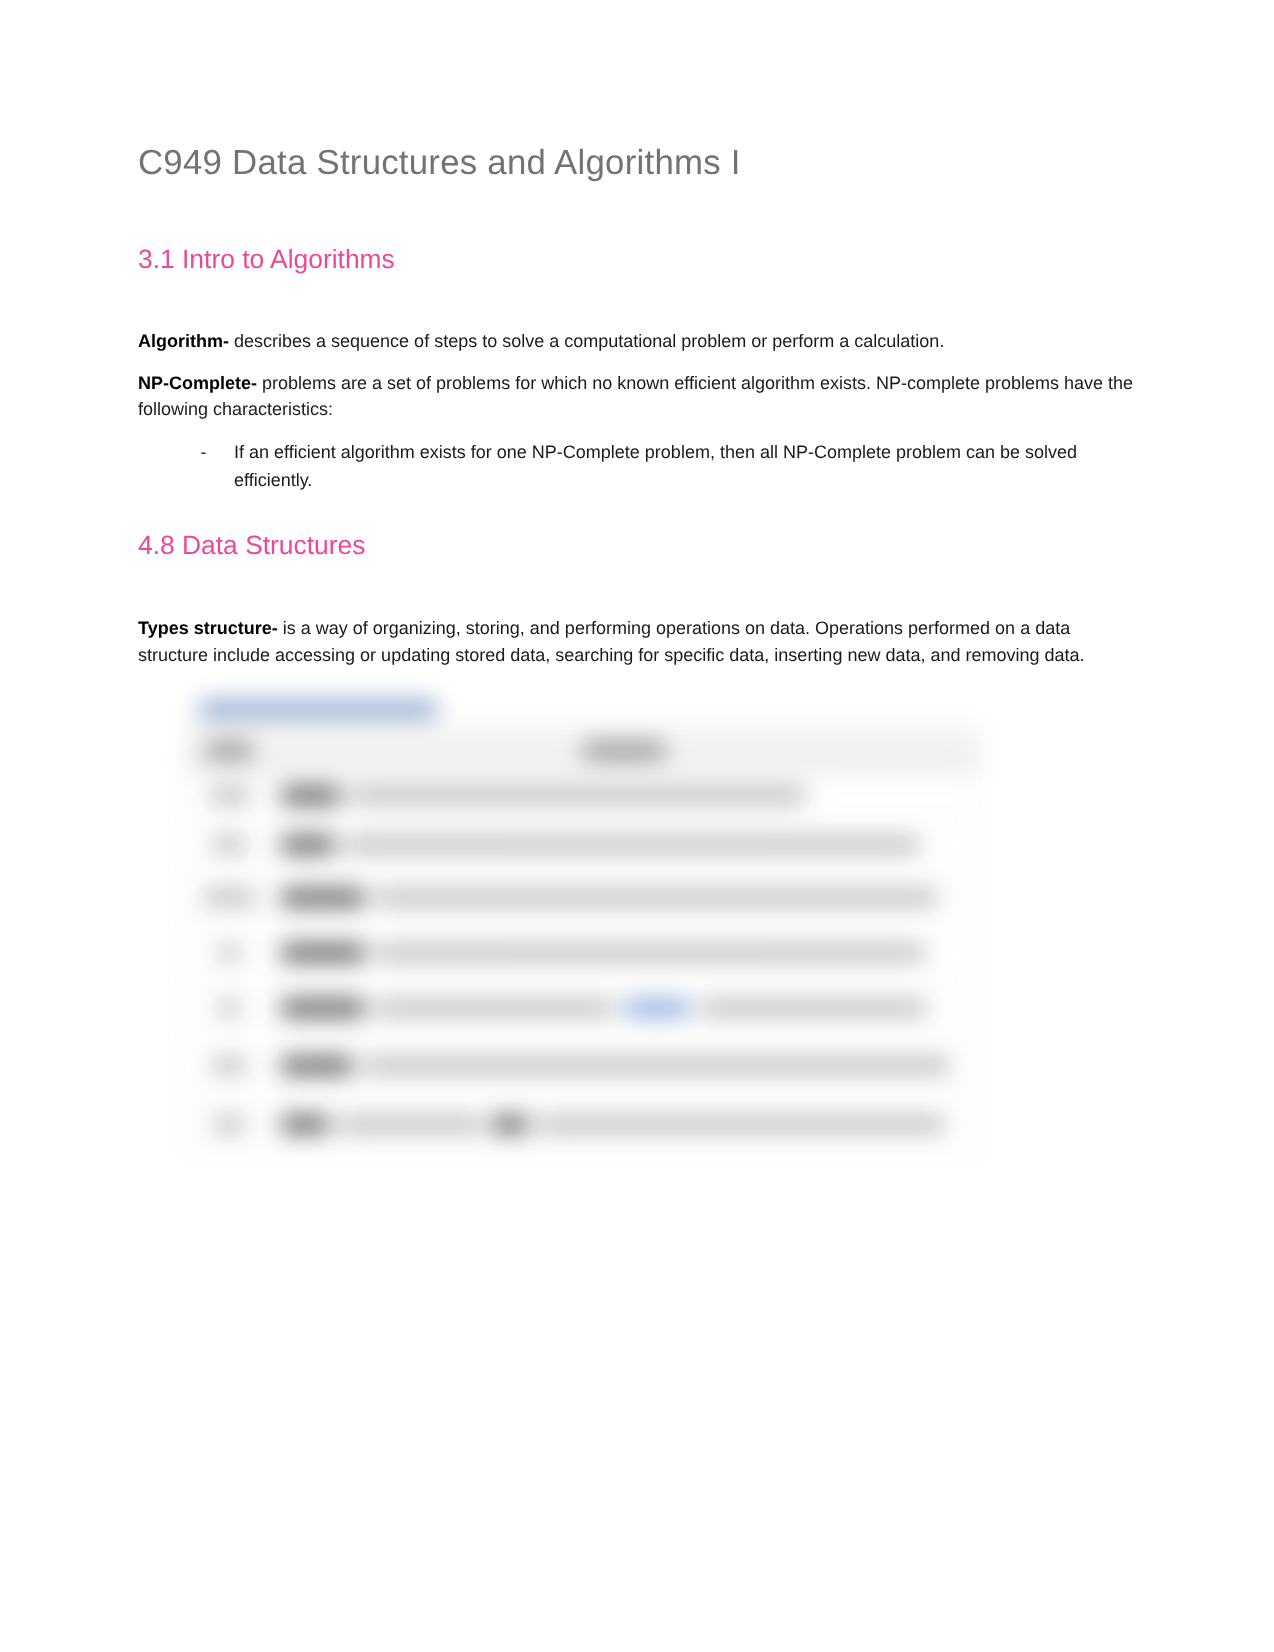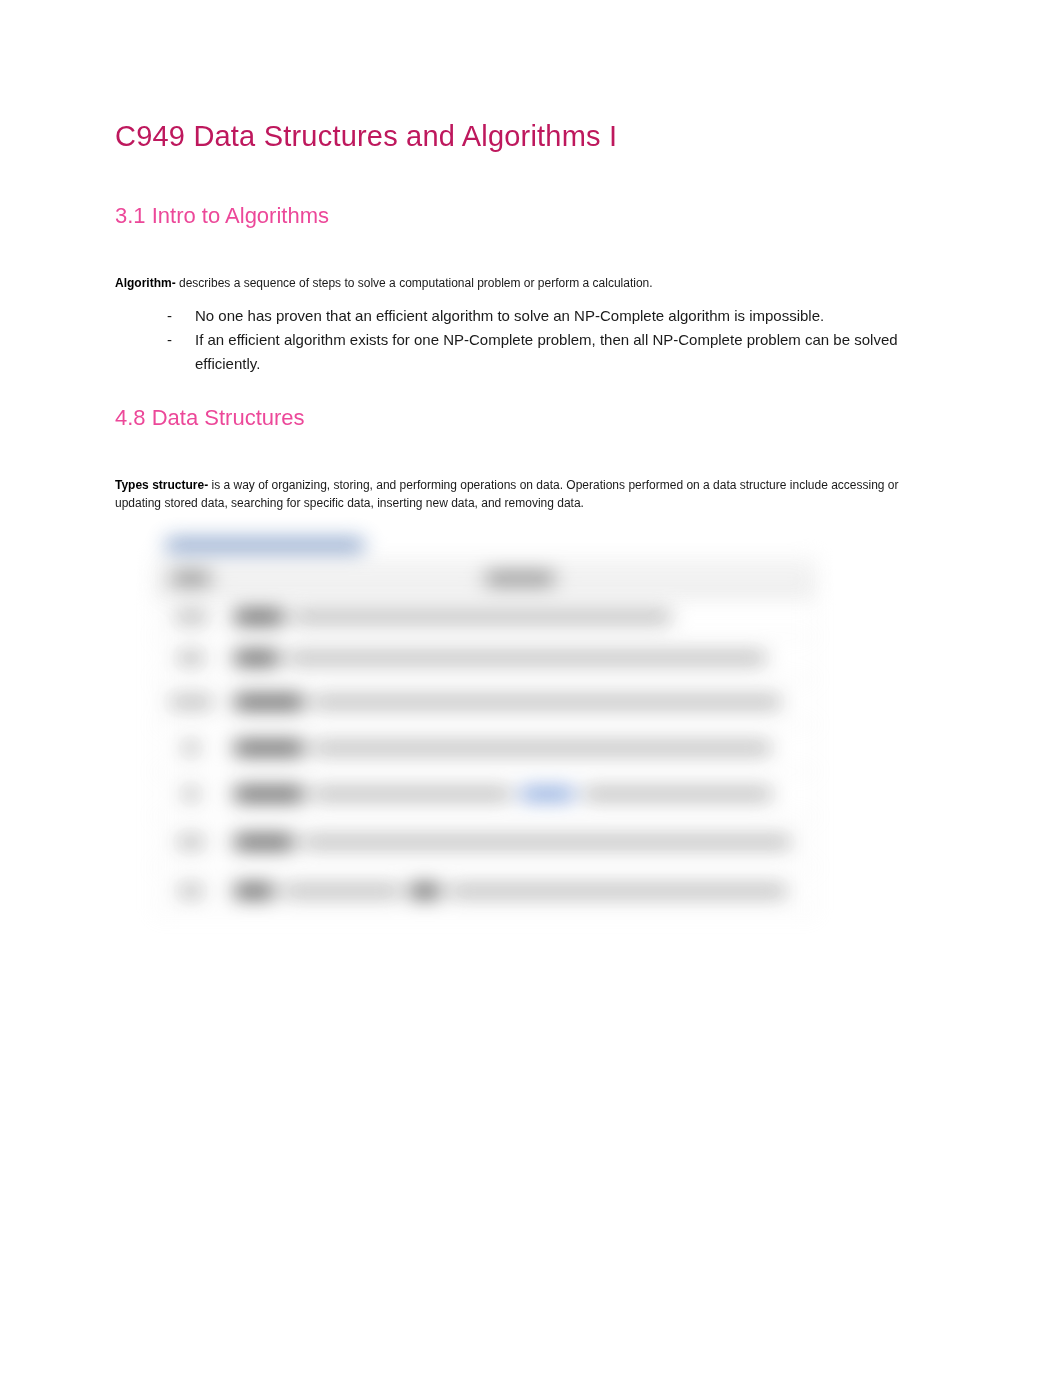--- a/index.html
+++ b/index.html
@@ -10,36 +10,36 @@
     width: 1062px;
     height: 1377px;
     box-sizing: border-box;
     position: relative;
   }
   .page {
     padding: 120px 115px 60px 115px;
   }
   .title {
     font-size: 29px;
-    color: #be185d;
+    color: #737373;
     font-weight: 400;
     margin: 0 0 50px 0;
     letter-spacing: 0.2px;
   }
   .section-heading {
     font-size: 22px;
     color: #ec4899;
     font-weight: 400;
     margin: 0 0 45px 0;
   }
   .section-heading.tight {
     margin-bottom: 10px;
   }
   p {
-    font-size: 12px;
+    font-size: 15px;
     line-height: 1.5;
     color: #1a1a1a;
     margin: 0 0 12px 0;
   }
   .term {
     font-weight: 700;
     color: #000;
   }
   ul.bullets {
     margin: 0 0 30px 0;
@@ -147,23 +147,25 @@
 
   <h1 class="title">C949 Data Structures and Algorithms I</h1>
 
   <h2 class="section-heading">3.1 Intro to Algorithms</h2>
 
   <p>
     <span class="term">Algorithm- </span><span>describes a sequence of steps to solve a computational problem or perform a calculation.</span>
   </p>
 
 
+  <p>
+    <span class="term">NP-Complete- </span><span>problems are a set of problems for which no known efficient algorithm exists. NP-complete problems have the following characteristics:</span>
+  </p>
 
   <ul class="bullets">
-    <li>No one has proven that an efficient algorithm to solve an NP-Complete algorithm is impossible.</li>
     <li>If an efficient algorithm exists for one NP-Complete problem, then all NP-Complete problem can be solved efficiently.</li>
   </ul>
 
   <h2 class="section-heading">4.8 Data Structures</h2>
 
   <p>
     <span class="term">Types structure- </span><span>is a way of organizing, storing, and performing operations on data. Operations performed on a data structure include accessing or updating stored data, searching for specific data, inserting new data, and removing data.</span>
   </p>
 
   <div class="blurred-table">

